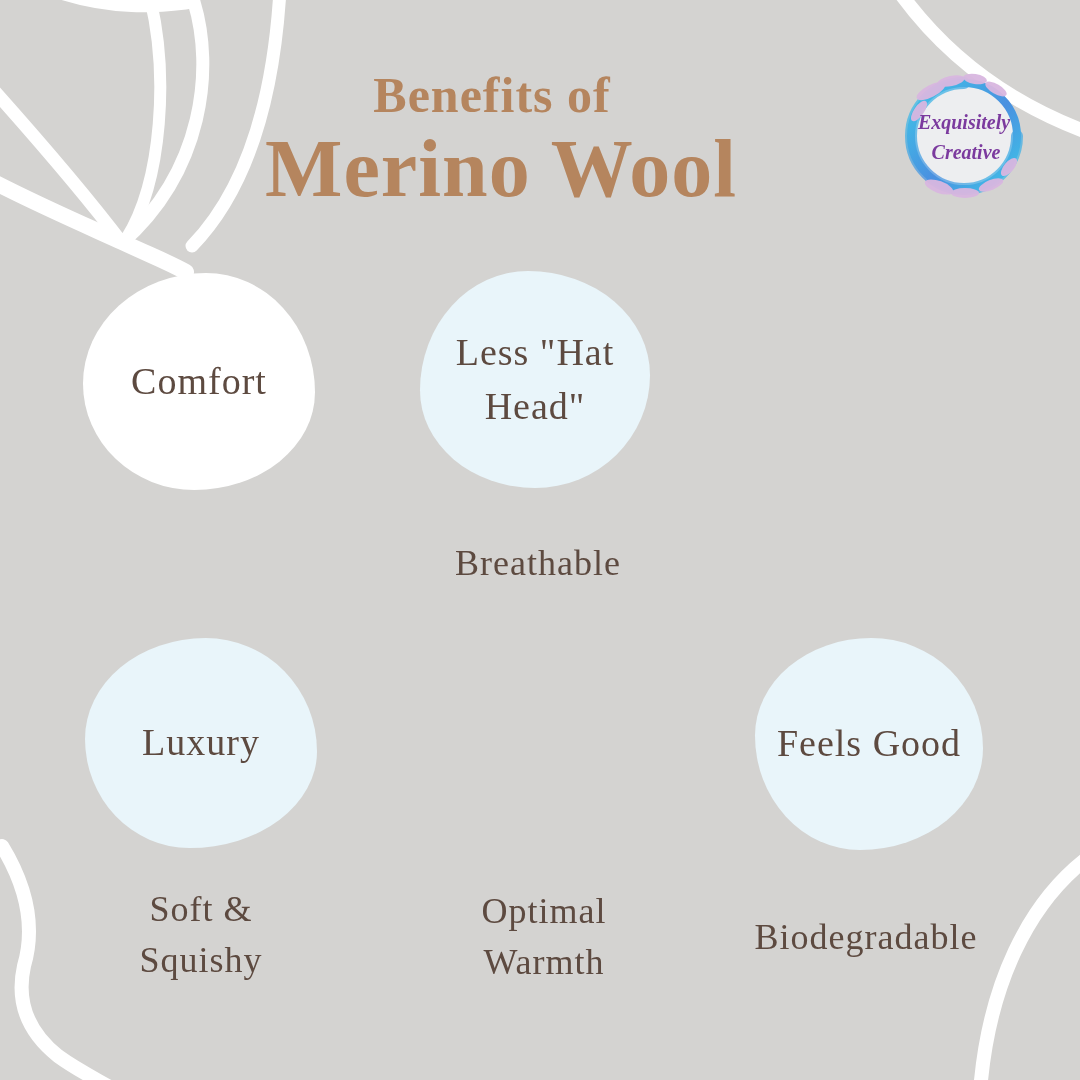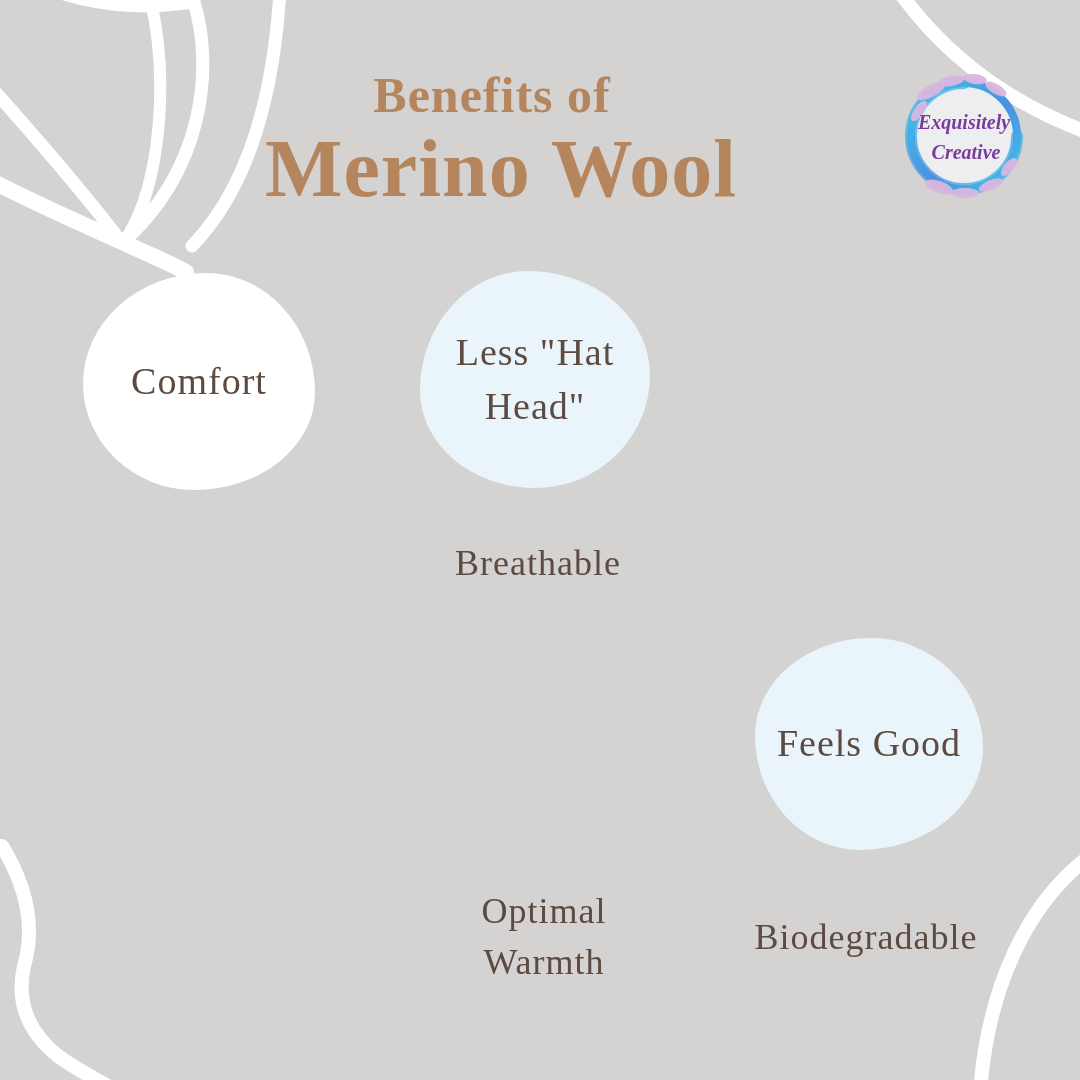--- a/index.html
+++ b/index.html
@@ -115,22 +115,26 @@
       <text x="73" y="96" text-anchor="middle" font-size="20">Creative</text>
     </svg>
   </div>
 
   <div class="blob b1 tone-white">
     <span>Comfort</span>
   </div>
   <div class="blob b2 tone-blue">
     <span>Less "Hat Head"</span>
   </div>
+  <div class="blob b4 tone-blue">
+    <span>Luxury</span>
+  </div>
   <div class="blob b6 tone-blue">
     <span>Feels Good</span>
   </div>
 
   <div class="label l2">Breathable</div>
+  <div class="label l4">Soft &amp; Squishy</div>
   <div class="label l6">Biodegradable</div>
   <div class="label l5">Optimal Warmth</div>
 
 
 </div>
 
 </body></html>

